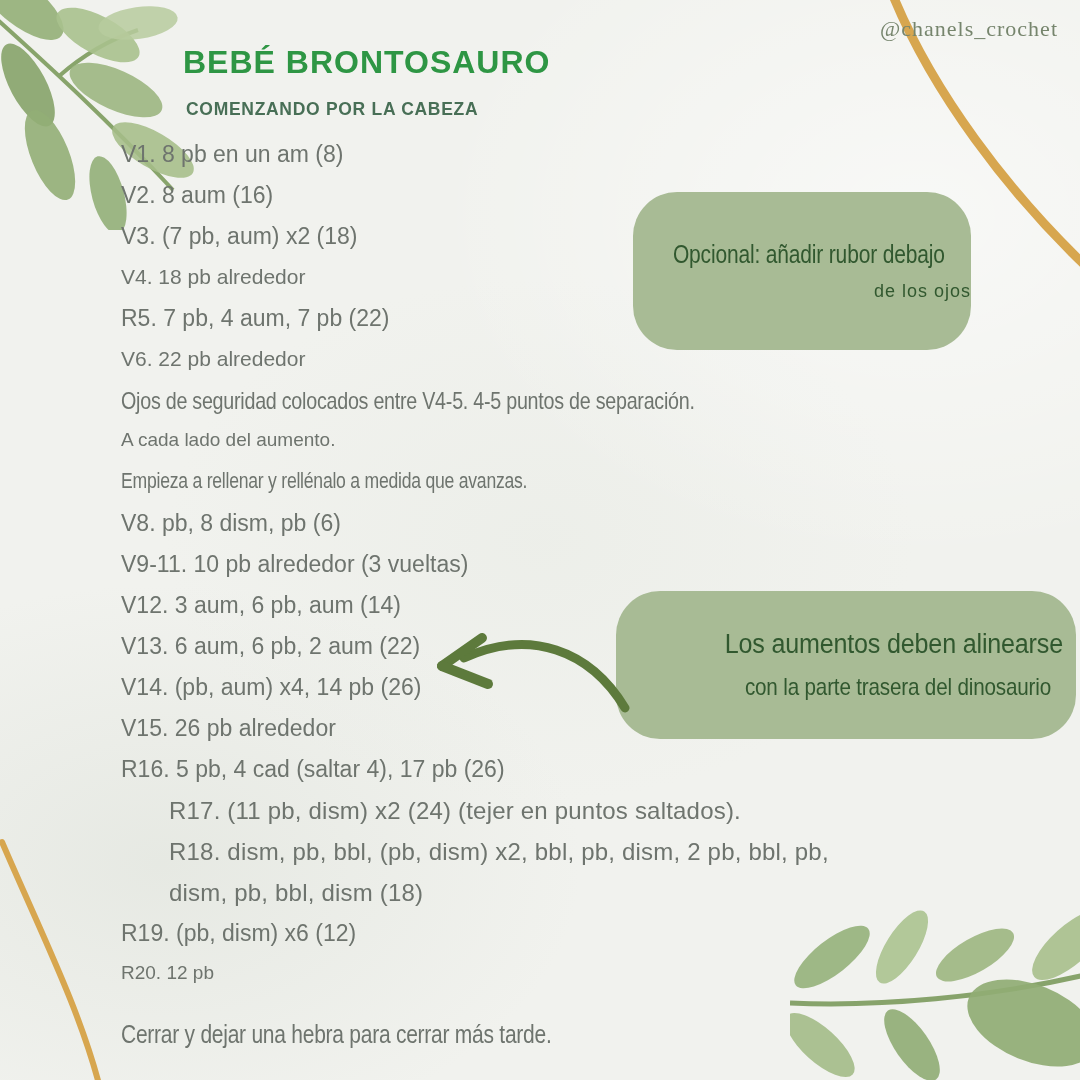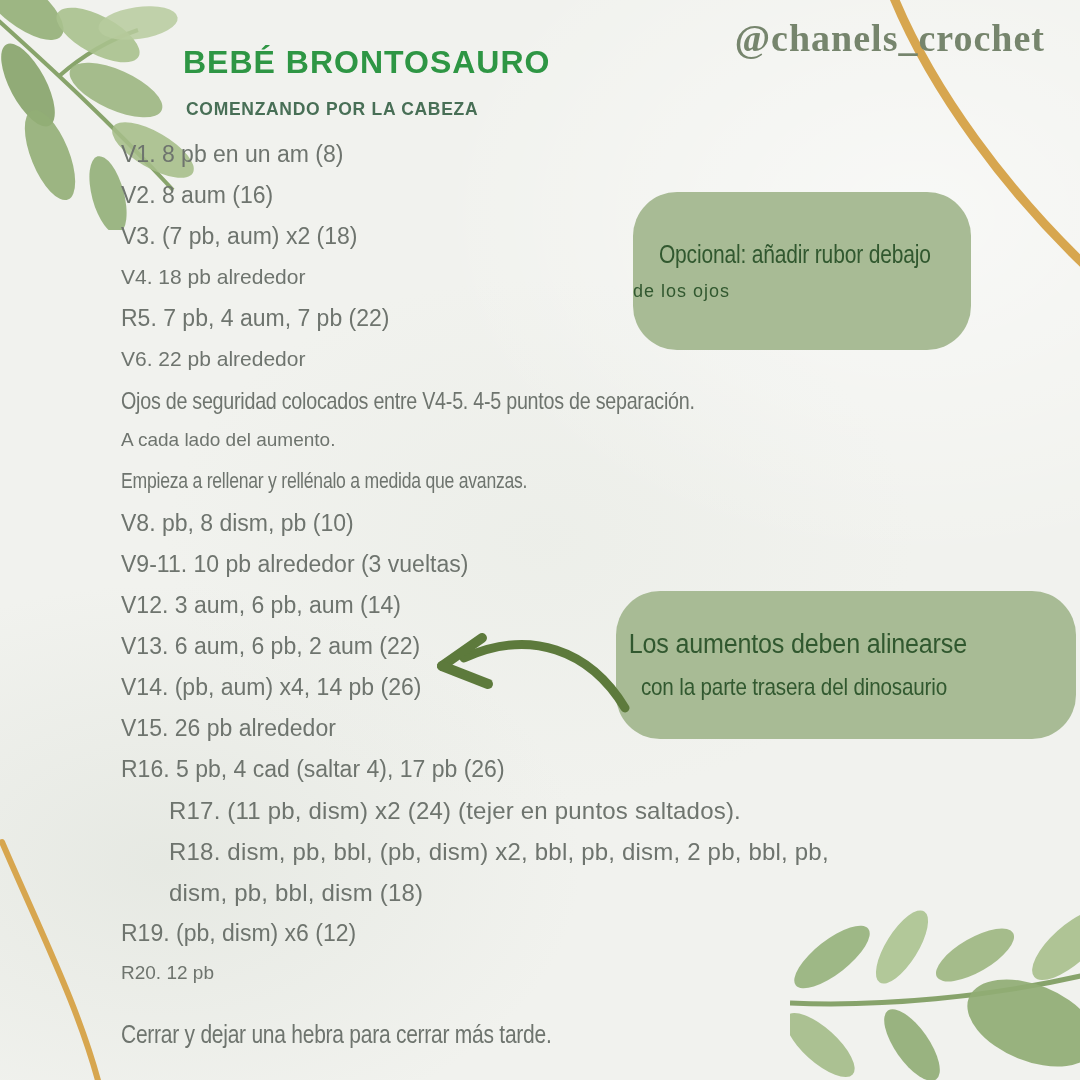--- a/index.html
+++ b/index.html
@@ -12,27 +12,26 @@
   }
   .paper-texture {
     position: absolute; inset: 0;
     background:
       radial-gradient(ellipse 600px 400px at 15% 80%, rgba(210,216,206,0.35), transparent 70%),
       radial-gradient(ellipse 700px 500px at 85% 20%, rgba(255,255,255,0.5), transparent 70%),
       radial-gradient(ellipse 500px 350px at 50% 50%, rgba(223,228,219,0.25), transparent 75%);
     pointer-events: none;
   }
   .handle {
-    position: absolute; top: 16px; right: 35px;
+    position: absolute; top: 16px; right: 22px;
     font-family: "Liberation Serif", serif;
-    font-size: 38px;
+    font-size: 22px;
     color: var(--c-handle, #76856d);
     letter-spacing: 1px;
     z-index: 5;
-    font-weight: bold;
   }
   .title {
     position: absolute; left: 183px; top: 44px;
     font-size: 32px; font-weight: bold;
     letter-spacing: 1px;
     color: var(--c-title, #2e9644);
     z-index: 4;
   }
   .subtitle {
     position: absolute; left: 186px; top: 99px;
@@ -58,21 +57,21 @@
   .xl      { font-size: 24px; margin-bottom: 17px; letter-spacing: 0.2px; margin-left: 48px; }
   .narrow     { font-size: 24px; margin-bottom: 17px; transform: scaleX(0.82); letter-spacing: -0.3px; }
   .narrow-sm  { font-size: 22px; margin-bottom: 20px; transform: scaleX(0.80); letter-spacing: -0.3px; }
   .narrow-end { font-size: 25px; margin-bottom: 0;  transform: scaleX(0.84); letter-spacing: -0.3px; }
   .callout {
     position: absolute;
     background: var(--c-callout-bg, #a8bb95);
     border-radius: 44px;
     color: var(--c-callout-text, #31582f);
     display: flex; flex-direction: column;
-    align-items: flex-start; justify-content: center;
+    align-items: flex-end; justify-content: center;
     text-align: center;
     z-index: 3;
   }
   .callout-1 { left: 633px; top: 192px; width: 338px; height: 158px; }
   .callout-2 { left: 616px; top: 591px; width: 460px; height: 148px; }
   .callout .c-line1 { transform: scaleX(0.84); letter-spacing: -0.2px; }
   .callout-1 .c-line1 { font-size: 25px; margin-bottom: 12px; }
   .callout-1 .c-line2 { font-size: 18px; letter-spacing: 1px; }
   .callout-2 .c-line1 { font-size: 27px; margin-bottom: 13px; transform: scaleX(0.93); }
   .callout-2 .c-line2 { font-size: 24px; transform: scaleX(0.86); letter-spacing: -0.2px; }
@@ -131,21 +130,21 @@
 <div class="pattern-lines">
     <div class="line lg">V1. 8 pb en un am (8)</div>
     <div class="line lg">V2. 8 aum (16)</div>
     <div class="line lg">V3. (7 pb, aum) x2 (18)</div>
     <div class="line md">V4. 18 pb alrededor</div>
     <div class="line lg">R5. 7 pb, 4 aum, 7 pb (22)</div>
     <div class="line md">V6. 22 pb alrededor</div>
     <div class="line narrow">Ojos de seguridad colocados entre V4-5. 4-5 puntos de separación.</div>
     <div class="line sm">A cada lado del aumento.</div>
     <div class="line narrow-sm">Empieza a rellenar y rellénalo a medida que avanzas.</div>
-    <div class="line lg">V8. pb, 8 dism, pb (10)</div>
+    <div class="line lg">V8. pb, 8 dism, pb (6)</div>
     <div class="line lg">V9-11. 10 pb alrededor (3 vueltas)</div>
     <div class="line lg">V12. 3 aum, 6 pb, aum (14)</div>
     <div class="line lg">V13. 6 aum, 6 pb, 2 aum (22)</div>
     <div class="line lg">V14. (pb, aum) x4, 14 pb (26)</div>
     <div class="line lg">V15. 26 pb alrededor</div>
     <div class="line lg">R16. 5 pb, 4 cad (saltar 4), 17 pb (26)</div>
     <div class="line xl">R17. (11 pb, dism) x2 (24) (tejer en puntos saltados).</div>
     <div class="line xl">R18. dism, pb, bbl, (pb, dism) x2, bbl, pb, dism, 2 pb, bbl, pb,</div>
     <div class="line xl">dism, pb, bbl, dism (18)</div>
     <div class="line lg">R19. (pb, dism) x6 (12)</div>

